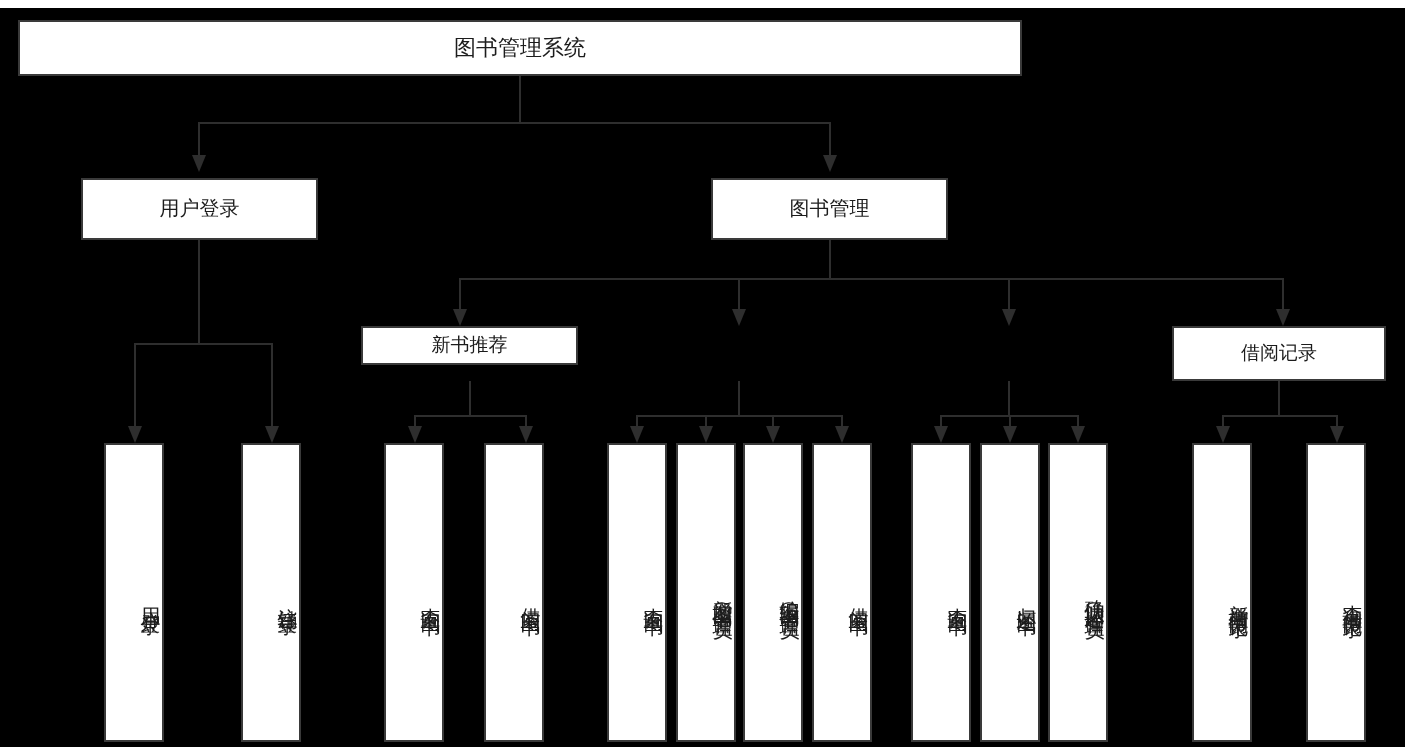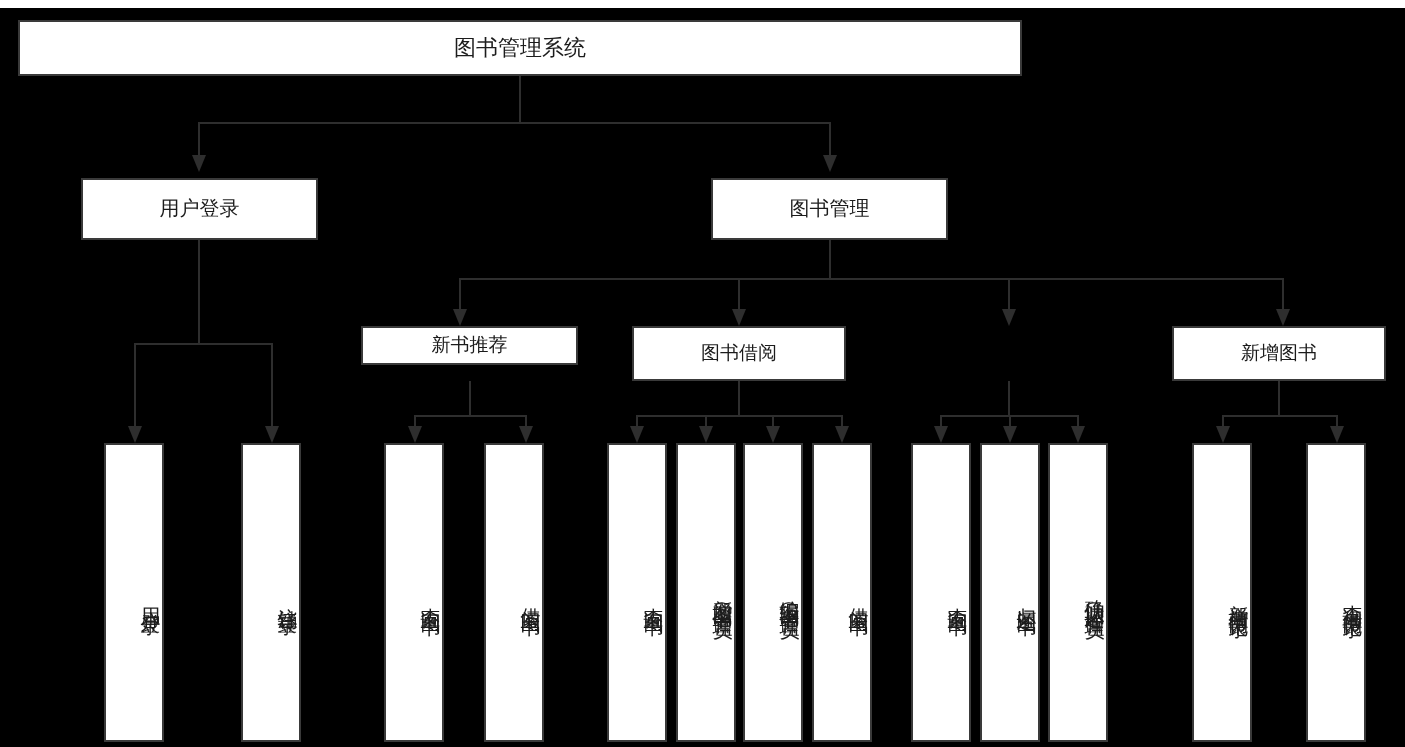--- a/index.html
+++ b/index.html
@@ -109,25 +109,22 @@
 
   <div class="ln v" style="left:1008px;top:270px;width:2px;height:32px;"></div>
   <div class="arrow" style="left:1002px;top:301px;"></div>
 
   <div class="ln v" style="left:1282px;top:270px;width:2px;height:32px;"></div>
   <div class="arrow" style="left:1276px;top:301px;"></div>
 
   <div class="node lvl3" style="left:361px;top:318px;width:217px;height:39px;text-align:right;">
     <span>新书推荐</span>
   </div>
-  <div class="node lvl3" style="left:632px;top:318px;width:214px;height:55px;">
-    <span>图书借阅</span>
-  </div>
   <div class="node lvl3" style="left:1172px;top:318px;width:214px;height:55px;">
-    <span>新增图书</span>
+    <span>借阅记录</span>
   </div>
 
   <div class="ln v" style="left:469px;top:373px;width:2px;height:36px;"></div>
   <div class="ln h" style="left:414px;top:407px;width:113px;height:2px;"></div>
   <div class="ln v" style="left:414px;top:407px;width:2px;height:12px;"></div>
   <div class="arrow" style="left:408px;top:418px;"></div>
   <div class="ln v" style="left:525px;top:407px;width:2px;height:12px;"></div>
   <div class="arrow" style="left:519px;top:418px;"></div>
 
   <div class="ln v" style="left:738px;top:373px;width:2px;height:36px;"></div>

